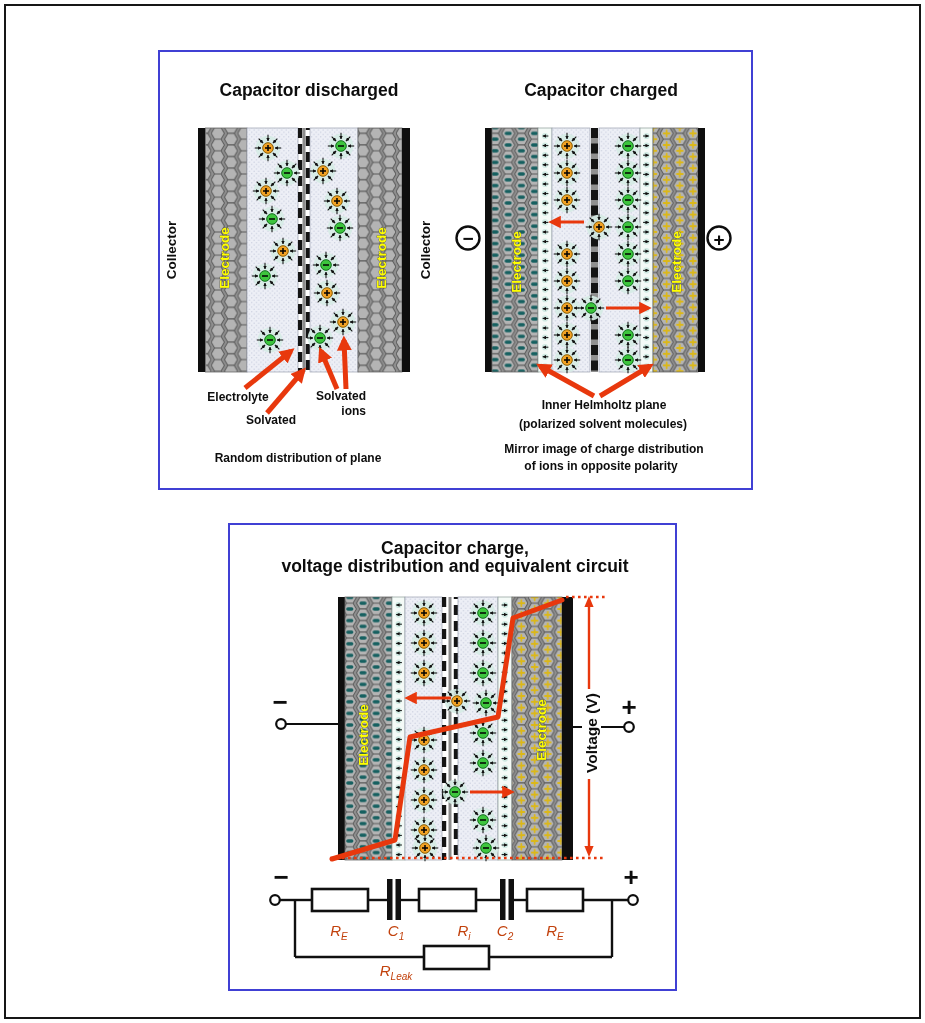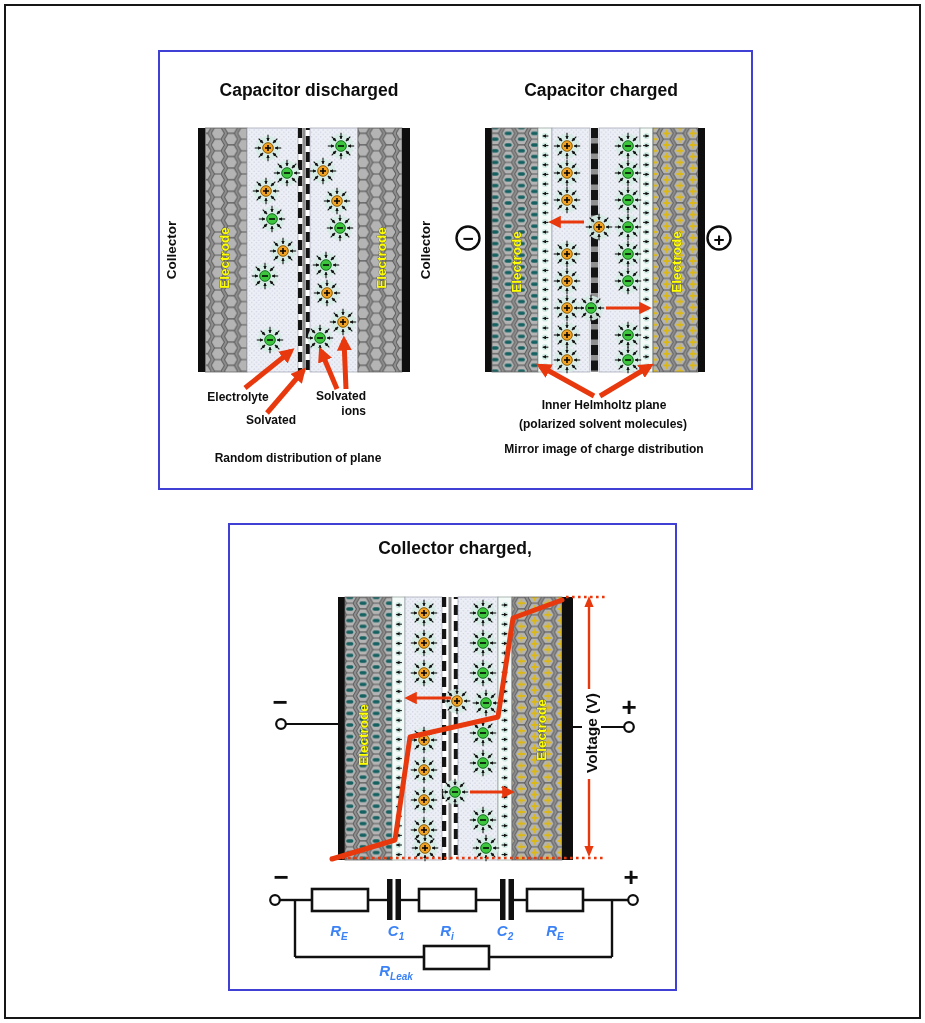--- a/index.html
+++ b/index.html
@@ -13,21 +13,21 @@
   .cap{position:absolute;transform:translateX(-50%);font-weight:bold;white-space:nowrap;color:#0d0d0d;line-height:1.25;text-align:right}
   .f17{font-size:17.5px}
   .f15{font-size:12px}
   .f14{font-size:12px}
   svg text{font-family:"Liberation Sans",sans-serif;font-weight:bold}
   .vlab{font-size:13.5px;fill:#0d0d0d}
   .ylab{font-size:13.5px;fill:#ffff00;stroke:#55543c;stroke-width:.65px;paint-order:stroke fill}
   .sign{font-size:19px;fill:#0d0d0d}
   .bigsign{font-size:26px;fill:#0d0d0d}
   .axlab{font-size:15.5px;fill:#0d0d0d}
-  .clab{position:absolute;transform:translateX(-50%);font-style:italic;font-weight:bold;font-size:15px;color:#3b82f6;white-space:nowrap}
+  .clab{position:absolute;transform:translateX(-50%);font-style:italic;font-weight:normal;font-size:15px;color:#c2410c;white-space:nowrap}
   .clab sub{font-size:10px}
 </style>
 </head>
 <body>
 
 <div class="page">
   <div class="frame"></div>
   <div class="panel" id="pT"></div>
   <div class="panel" id="pB"></div>
 
@@ -961,24 +961,26 @@
   <div class="cap f14" style="left:271px;top:413px">Solvated</div>
   <div class="cap f14" style="left:341px;top:389px">
     <div>Solvated</div>
     <div>ions</div>
   </div>
   <div class="cap f15" style="left:298px;top:451px">Random distribution of plane</div>
 
   <div class="cap f15" style="left:604px;top:398px">Inner Helmholtz plane</div>
   <div class="cap f15" style="left:603px;top:417px">(polarized solvent molecules)</div>
   <div class="cap f15" style="left:604px;top:442px">Mirror image of charge distribution</div>
-
-  <div class="cap f17" style="left:455px;top:538px">Collector charged,</div>
+  <div class="cap f15" style="left:601px;top:459px">of ions in opposite polarity</div>
+
+  <div class="cap f17" style="left:455px;top:538px">Capacitor charge,</div>
+  <div class="cap f17" style="left:455px;top:556px">voltage distribution and equivalent circuit</div>
 
   <div id="cktLabels">
       <div class="clab" style="left: 339px; top: 922px;"><span>R</span><sub>E</sub></div>
       <div class="clab" style="left: 396px; top: 922px;"><span>C</span><sub>1</sub></div>
-      <div class="clab" style="left: 447px; top: 922px;"><span>R</span><sub>i</sub></div>
+      <div class="clab" style="left: 464px; top: 922px;"><span>R</span><sub>i</sub></div>
       <div class="clab" style="left: 505px; top: 922px; text-align: center;"><span>C</span><sub>2</sub></div>
       <div class="clab" style="left: 555px; top: 922px;"><span>R</span><sub>E</sub></div>
       <div class="clab" style="left: 396px; top: 962px; text-align: right;"><span>R</span><sub>Leak</sub></div>
     </div>
 </div>
 
 </body></html>

